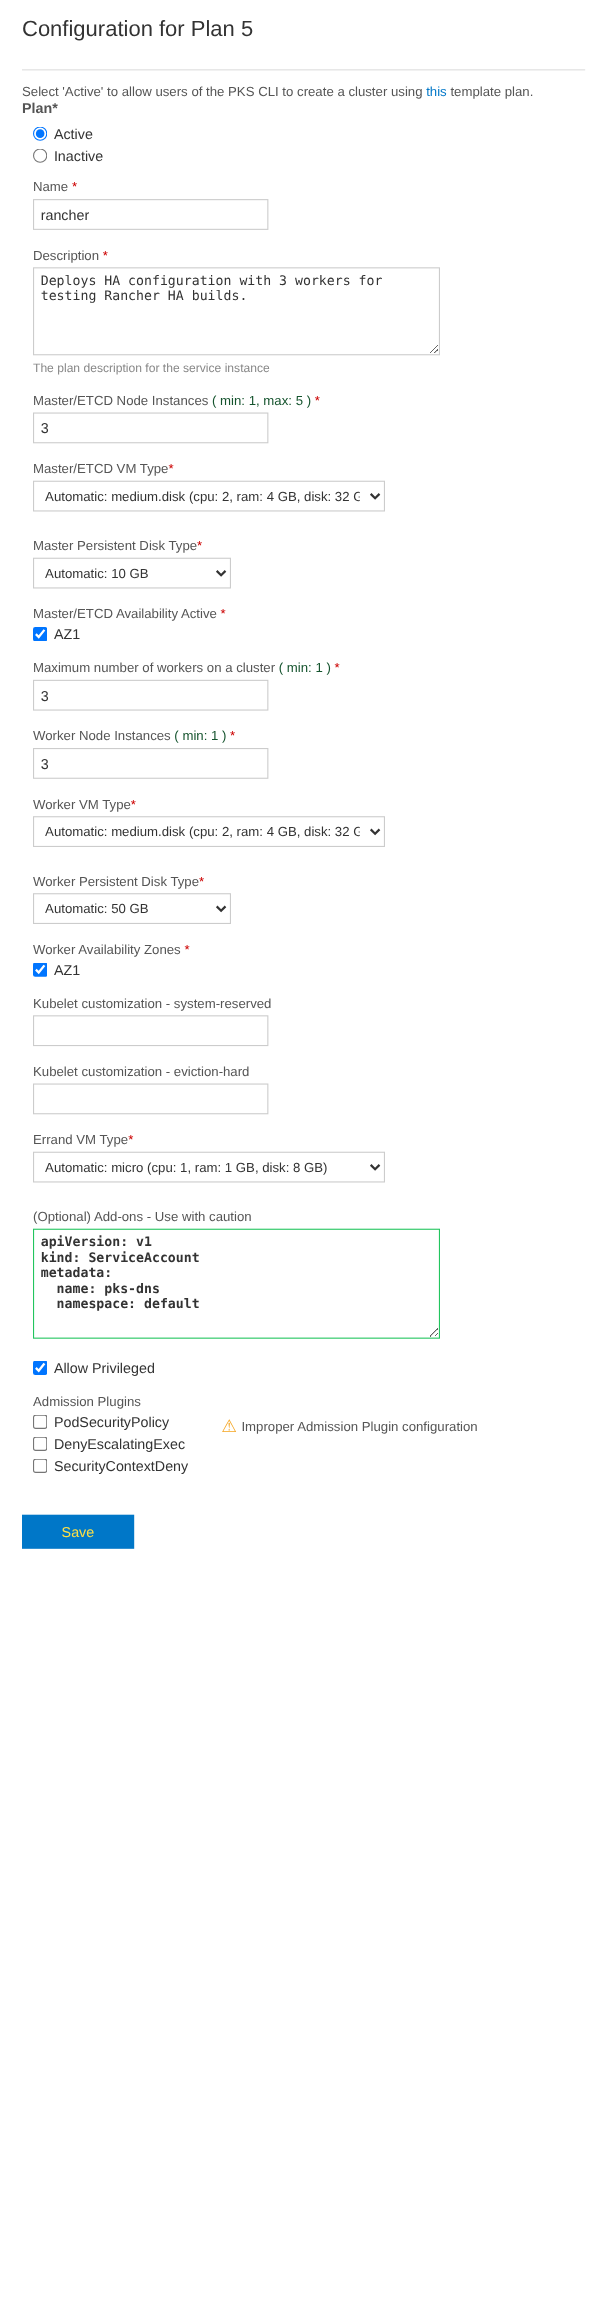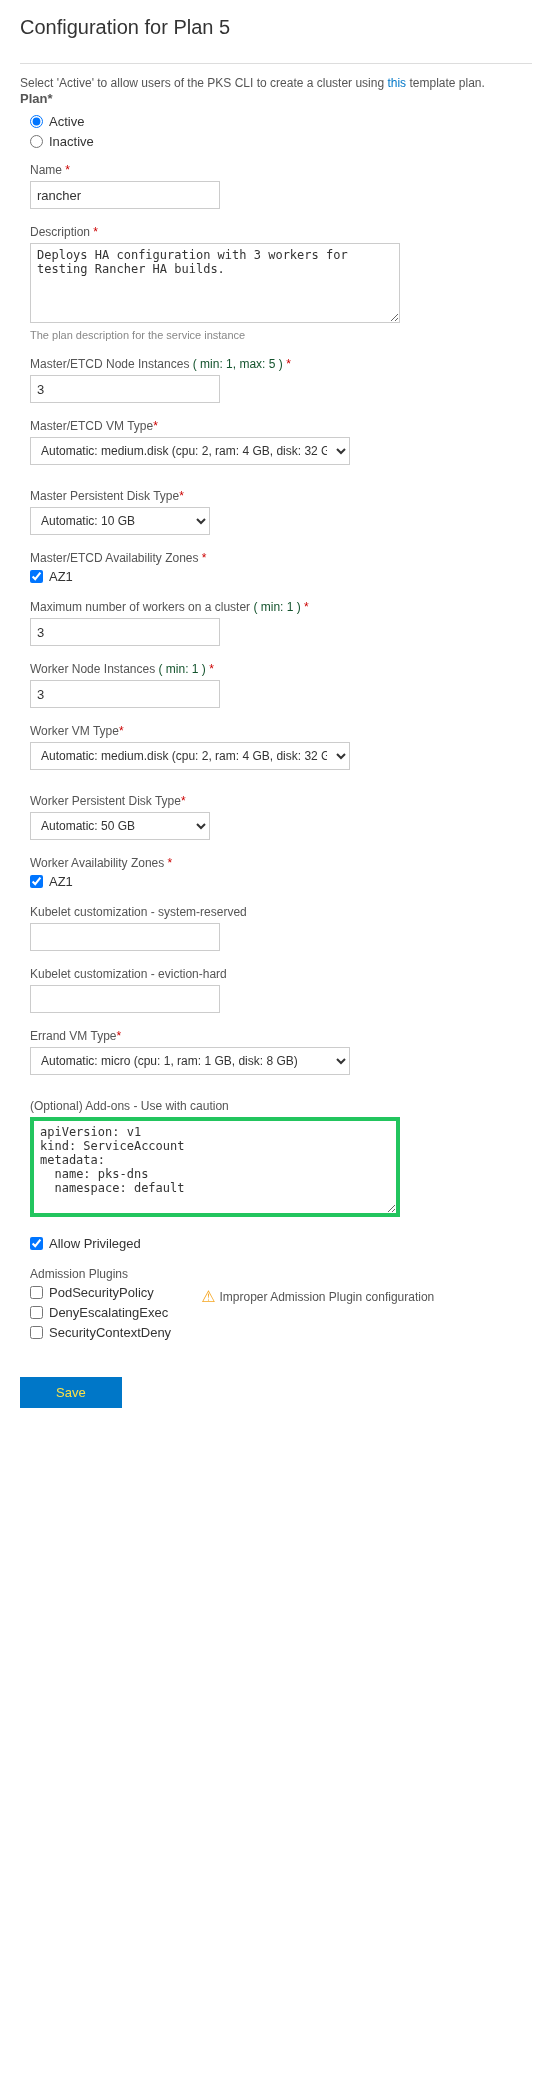--- a/index.html
+++ b/index.html
@@ -62,21 +62,21 @@
       margin-bottom: 4px;
     }
     .field-label .required {
       color: #c00;
     }
     .field-label .hint {
       color: #14532d;
       font-weight: normal;
     }
     input[type="text"] {
-      width: 190px;
+      width: 214px;
       height: 28px;
       border: 1px solid #ccc;
       padding: 4px 6px;
       font-size: 13px;
       color: #333;
       outline: none;
     }
     textarea {
       width: 370px;
       height: 80px;
@@ -112,26 +112,27 @@
       align-items: center;
       margin-bottom: 5px;
       font-size: 13px;
     }
     .checkbox-item input[type="checkbox"] {
       margin-right: 6px;
     }
     .addons-textarea {
       width: 370px;
       height: 100px;
-      border: 4px solid #22c55e;
+      border: 1px solid #22c55e;
       padding: 4px 6px;
       font-size: 12px;
       color: #333;
       font-family: monospace;
       resize: vertical;
+      font-weight: bold;
     }
     .admission-plugins-row {
       display: flex;
       align-items: flex-start;
       gap: 30px;
     }
     .admission-warning {
       display: flex;
       align-items: center;
       font-size: 12px;
@@ -230,21 +231,21 @@
       <span>Master Persistent Disk Type</span><span class="required">*</span>
     </div>
     <select class="select-medium">
       <option>Automatic: 10 GB</option>
     </select>
   </div>
 
   
   <div class="field-group">
     <div class="field-label">
-      <span>Master/ETCD Availability Zones</span><span class="required"> *</span>
+      <span>Master/ETCD Availability Active</span><span class="required"> *</span>
     </div>
     <div class="checkbox-item">
       <input type="checkbox" checked="" id="master_az1" style="">
       <label for="master_az1">AZ1</label>
     </div>
   </div>
 
   
   <div class="field-group">
     <div class="field-label">

